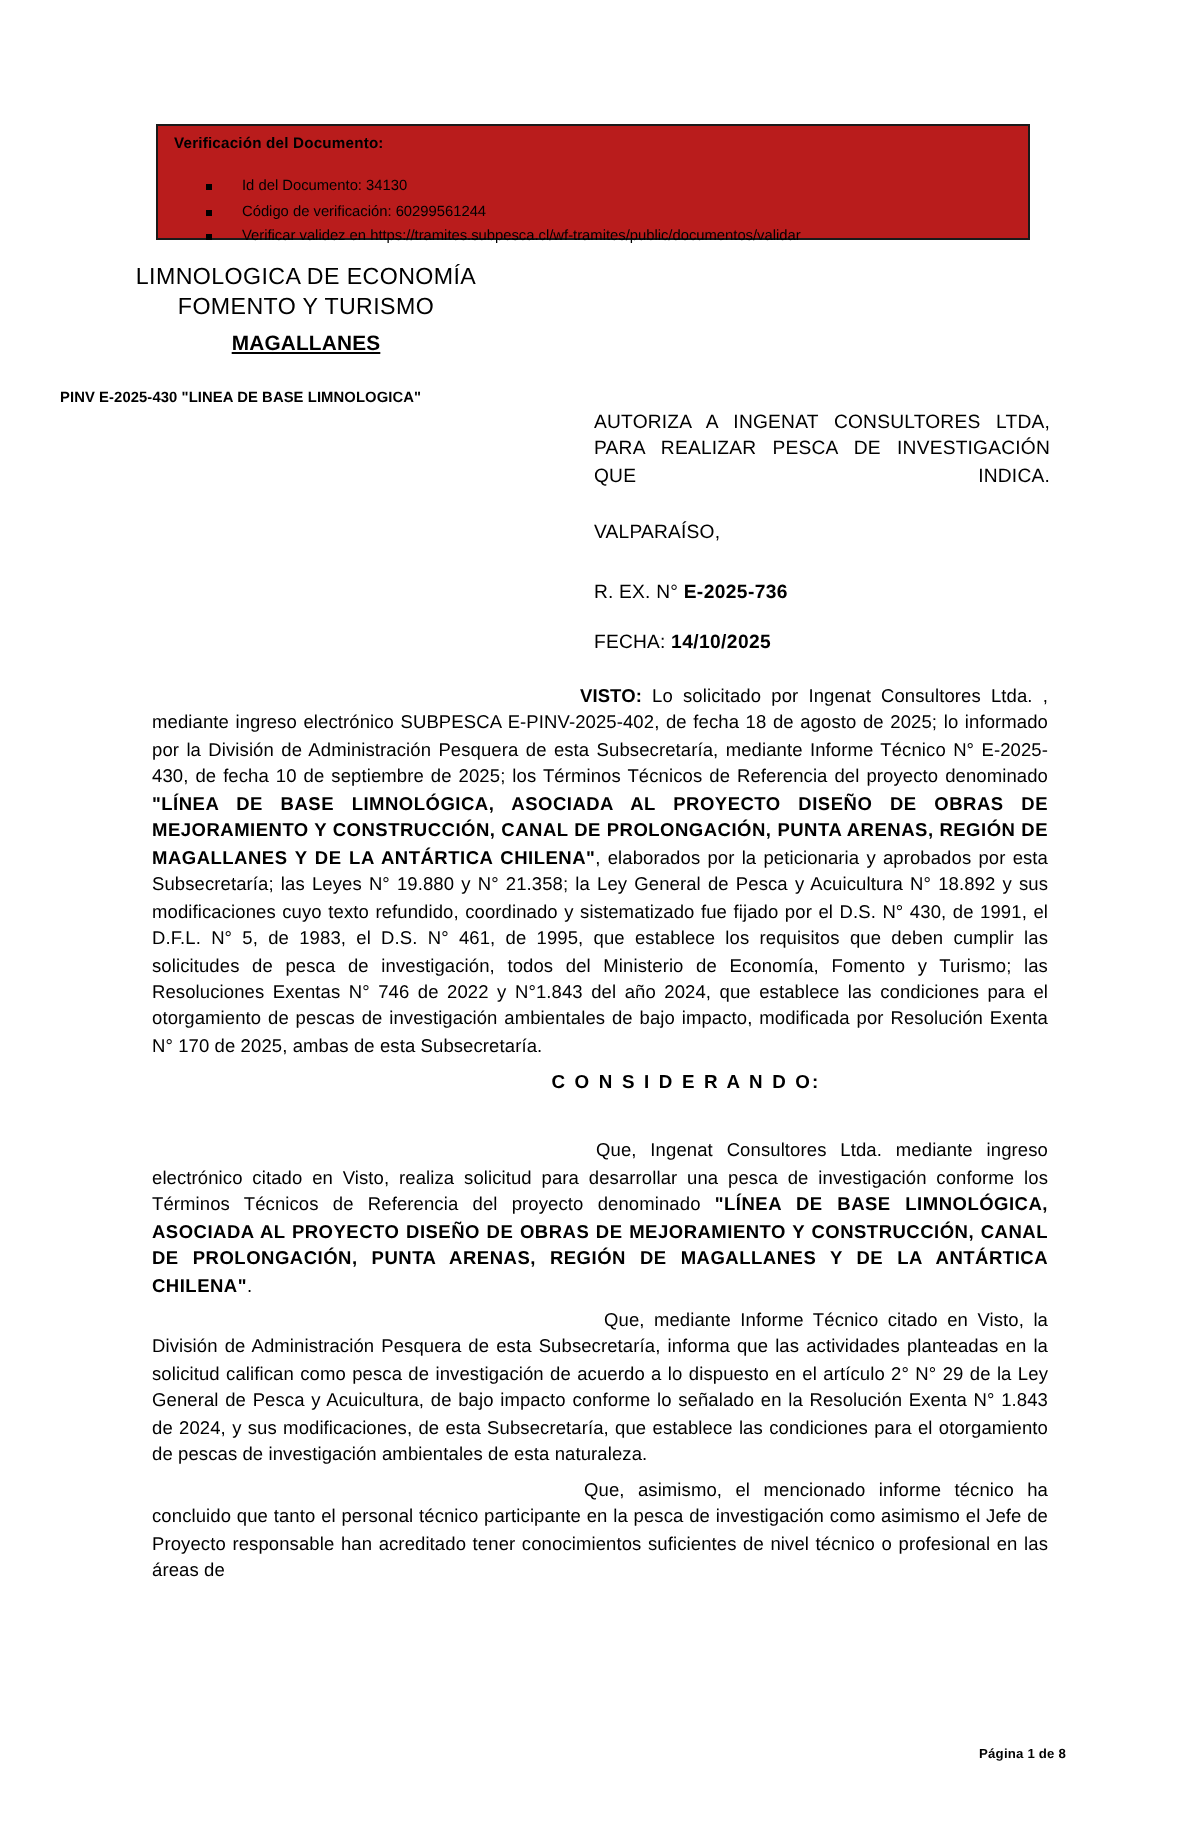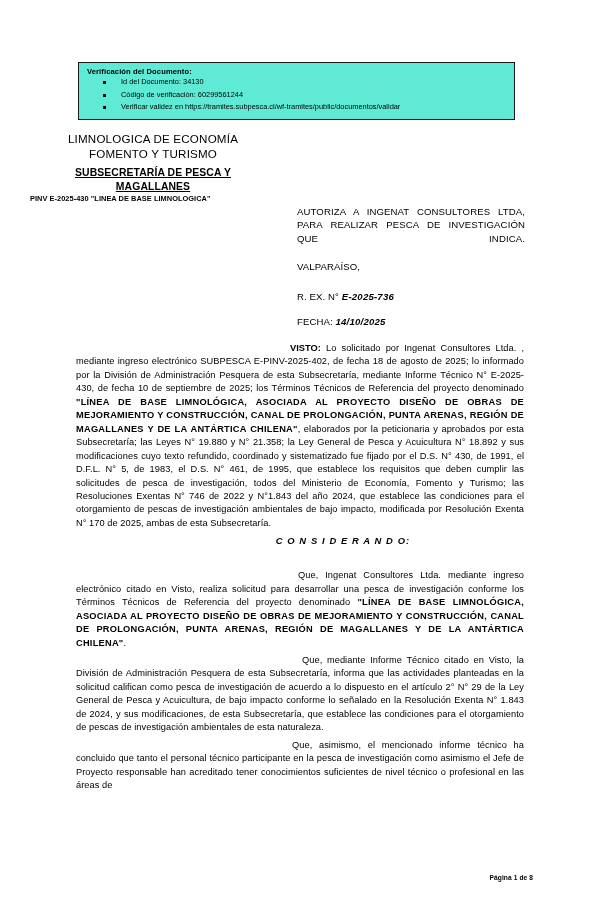--- a/index.html
+++ b/index.html
@@ -18,35 +18,35 @@
 
   
   .verif-box {
     position: absolute;
     left: 78px;
     top: 62px;
     width: 437px;
     height: 58px;
     border: 1.2px solid #1a1a1a;
     box-sizing: border-box;
-    background: #5eead4;
+    background: #b91c1c;
   }
   .verif-title {
     position: absolute;
     left: 8px;
     top: 4px;
     font-size: 7.6px;
     font-weight: bold;
     letter-spacing: 0.1px;
     white-space: nowrap;
   }
   .verif-list {
     position: absolute;
     left: 8px;
-    top: 13px;
+    top: 24px;
     margin: 0;
     padding: 0;
     list-style: none;
   }
   .verif-list li {
     position: relative;
     padding-left: 34px;
     font-size: 7.4px;
     line-height: 12.6px;
     white-space: nowrap;
@@ -112,21 +112,21 @@
   .city {
     margin-top: 16px;
     font-size: 9.6px;
     letter-spacing: 0.1px;
   }
   .resnum {
     margin-top: 19px;
     font-size: 9.6px;
     letter-spacing: 0.1px;
   }
-  .resnum b, .fecha b { font-weight: bold; letter-spacing: 0.2px; font-style: italic; }
+  .resnum b, .fecha b { font-weight: bold; letter-spacing: 0.2px; }
   .fecha {
     margin-top: 14px;
     font-size: 9.6px;
     letter-spacing: 0.1px;
   }
 
   
   .body-text {
     position: absolute;
     left: 72px;
@@ -147,21 +147,20 @@
   .indent-lead-4 { display: inline-block; width: 216px; }
   b.bold-title { font-weight: bold; letter-spacing: 0.25px; }
   .considerando {
     margin-top: 0;
     text-align: center;
     text-align-last: center;
     font-weight: bold;
     font-size: 9.4px;
     letter-spacing: 1.1px;
     padding-left: 86px;
-    font-style: italic;
   }
   .gap { height: 13.45px; }
 
   
   .footer {
     position: absolute;
     left: 0;
     top: 874px;
     width: 533px;
     text-align: right;
@@ -181,21 +180,20 @@
     <li>Verificar validez en https://tramites.subpesca.cl/wf-tramites/public/documentos/validar</li>
   </ul>
 </div>
 
 <div class="ministry">
   <div>LIMNOLOGICA DE ECONOMÍA</div>
   <div>FOMENTO Y TURISMO</div>
 </div>
 
 <div class="subsec">
-  <div>SUBSECRETARÍA DE PESCA Y</div>
   <div>MAGALLANES</div>
 </div>
 
 <div class="pinv">PINV E-2025-430 "LINEA DE BASE LIMNOLOGICA"</div>
 
 <div class="right-col">
   <div class="subject">AUTORIZA A INGENAT CONSULTORES LTDA, PARA REALIZAR PESCA DE INVESTIGACIÓN QUE INDICA.</div>
   <div class="city">VALPARAÍSO,</div>
   <div class="resnum">
     <span>R. EX. N°</span>

